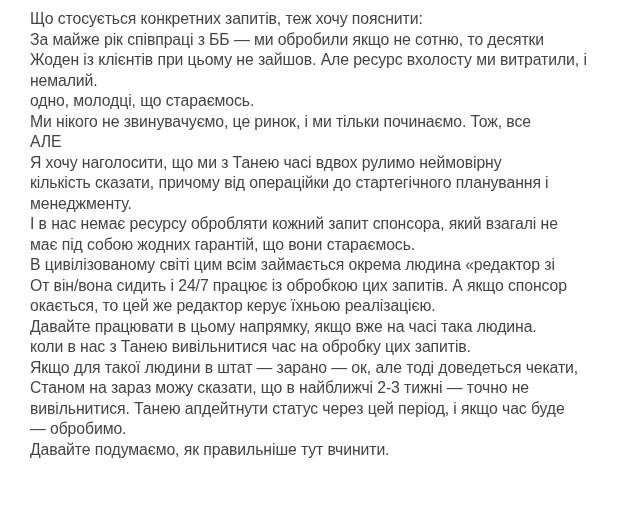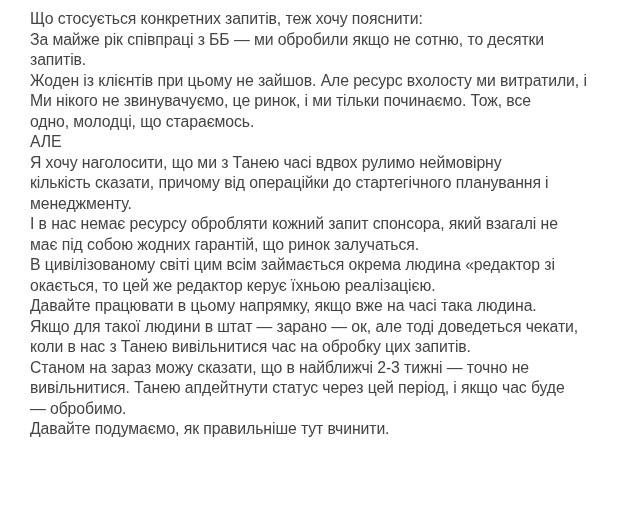--- a/index.html
+++ b/index.html
@@ -27,33 +27,34 @@
     min-height: 20.5px;
   }
 </style>
 </head>
 <body>
 
 <main>
   <div class="textblock">
     <div class="line">Що стосується конкретних запитів, теж хочу пояснити:</div>
     <div class="line">За майже рік співпраці з ББ — ми обробили якщо не сотню, то десятки</div>
-    <div class="line">запитів.</div>
     <div class="line">Жоден із клієнтів при цьому не зайшов. Але ресурс вхолосту ми витратили, і</div>
+    <div class="line">немалий.</div>
+    <div class="line">одно, молодці, що стараємось.</div>
     <div class="line">Ми нікого не звинувачуємо, це ринок, і ми тільки починаємо. Тож, все</div>
-    <div class="line">одно, молодці, що стараємось.</div>
     <div class="line">АЛЕ</div>
     <div class="line">Я хочу наголосити, що ми з Танею часі вдвох рулимо неймовірну</div>
     <div class="line">кількість сказати, причому від операційки до стартегічного планування і</div>
     <div class="line">менеджменту.</div>
     <div class="line">І в нас немає ресурсу обробляти кожний запит спонсора, який взагалі не</div>
-    <div class="line">має під собою жодних гарантій, що ринок залучаться.</div>
+    <div class="line">має під собою жодних гарантій, що вони стараємось.</div>
     <div class="line">В цивілізованому світі цим всім займається окрема людина «редактор зі</div>
+    <div class="line">От він/вона сидить і 24/7 працює із обробкою цих запитів. А якщо спонсор</div>
     <div class="line">окається, то цей же редактор керує їхньою реалізацією.</div>
     <div class="line">Давайте працювати в цьому напрямку, якщо вже на часі така людина.</div>
+    <div class="line">коли в нас з Танею вивільнитися час на обробку цих запитів.</div>
     <div class="line">Якщо для такої людини в штат — зарано — ок, але тоді доведеться чекати,</div>
-    <div class="line">коли в нас з Танею вивільнитися час на обробку цих запитів.</div>
     <div class="line">Станом на зараз можу сказати, що в найближчі 2-3 тижні — точно не</div>
     <div class="line">вивільнитися. Танею апдейтнути статус через цей період, і якщо час буде</div>
     <div class="line">— обробимо.</div>
     <div class="line">Давайте подумаємо, як правильніше тут вчинити.</div>
   </div>
 </main>
 
 </body></html>

